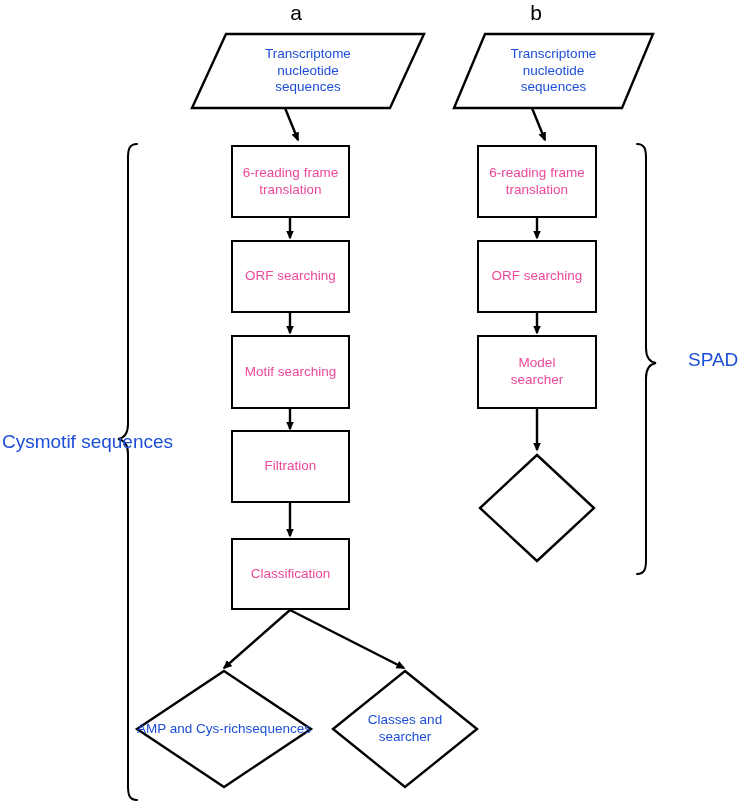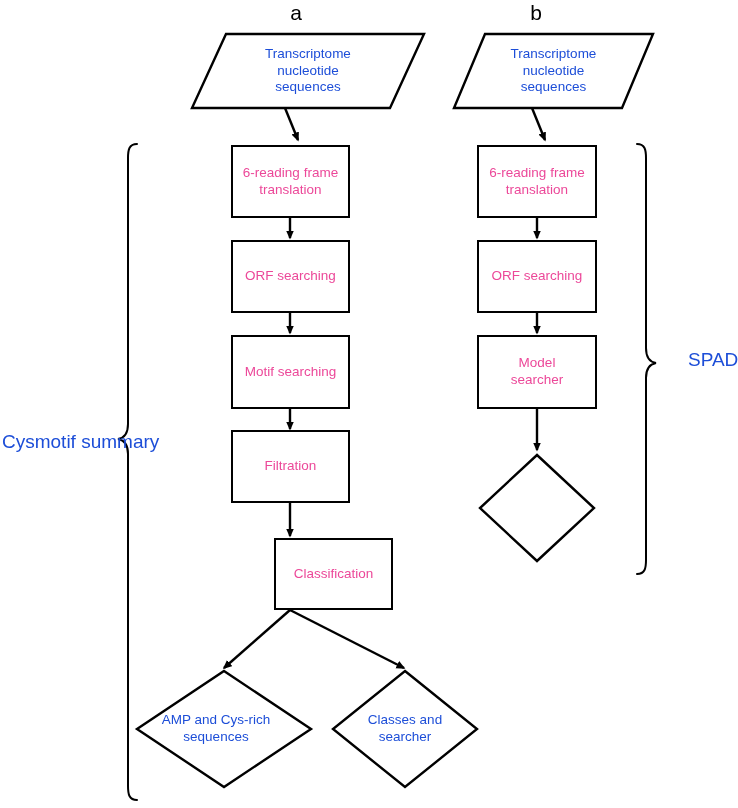--- a/index.html
+++ b/index.html
@@ -112,21 +112,21 @@
 
     <path d="M637,144
              C645,144 646,150 646,158
              L646,348
              C646,358 650,362 656,363
              C650,364 646,368 646,378
              L646,560
              C646,568 645,574 637,574" stroke="#000" stroke-width="2" fill="none" stroke-linecap="round"></path>
   </svg>
 
-  <div class="brace-label" style="left:2px; top:431px;">Cysmotif summary</div>
+  <div class="brace-label" style="left:2px; top:431px;">Cysmotif sequences</div>
   <div class="brace-label" style="left:688px; top:349px;">SPADA</div>
 
   <div class="para-wrap" style="left:190px; top:32px;">
     <svg width="236" height="78" viewBox="0 0 236 78">
       <polygon points="36,2 234,2 200,76 2,76" fill="#fff" stroke="#000" stroke-width="2.4"></polygon>
     </svg>
   </div>
   <div class="shape-text" style="left:200px; top:34px; width:216px; height:74px; flex-direction:column;">
     <span>Transcriptome</span>
     <span>nucleotide</span>
@@ -143,30 +143,30 @@
   </div>
 
   <div class="node rect" style="left:231px; top:430px; width:119px; height:73px;">
     <span>Filtration</span>
   </div>
 
   <div class="node rect" style="left:231px; top:335px; width:119px; height:74px;">
     <span>Motif searching</span>
   </div>
 
-  <div class="node rect" style="left:231px; top:538px; width:119px; height:72px;margin-left:43px;">
+  <div class="node rect" style="left:231px; top:538px; width:119px; height:72px;">
     <span>Classification</span>
   </div>
 
   <div class="dia-wrap" style="left:134px; top:668px;">
     <svg width="180" height="122" viewBox="0 0 180 122">
       <polygon points="90,3 177,61 90,119 3,61" fill="#fff" stroke="#000" stroke-width="2.4"></polygon>
     </svg>
   </div>
-  <div class="shape-text" style="left:126px; top:668px; width:180px; height:122px; flex-direction:column;">
+  <div class="shape-text" style="left:134px; top:668px; width:180px; height:122px; flex-direction:row;">
     <span>AMP and Cys-rich</span>
     <span>sequences</span>
   </div>
 
   <div class="dia-wrap" style="left:330px; top:668px;">
     <svg width="150" height="122" viewBox="0 0 150 122">
       <polygon points="75,3 147,61 75,119 3,61" fill="#fff" stroke="#000" stroke-width="2.4"></polygon>
     </svg>
   </div>
   <div class="shape-text" style="left:330px; top:668px; width:150px; height:122px; flex-direction:column;">

